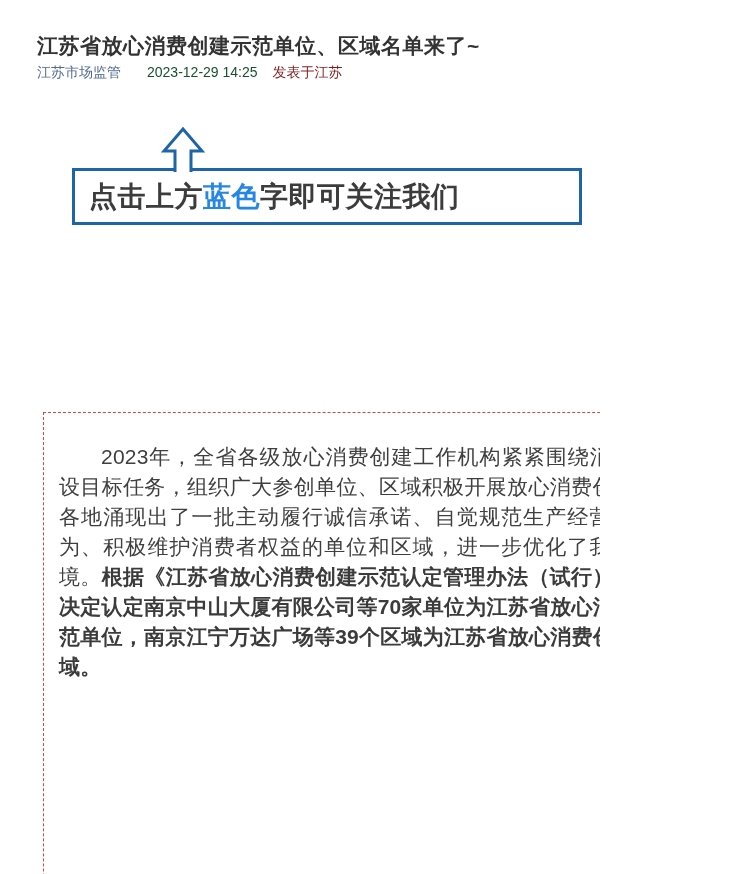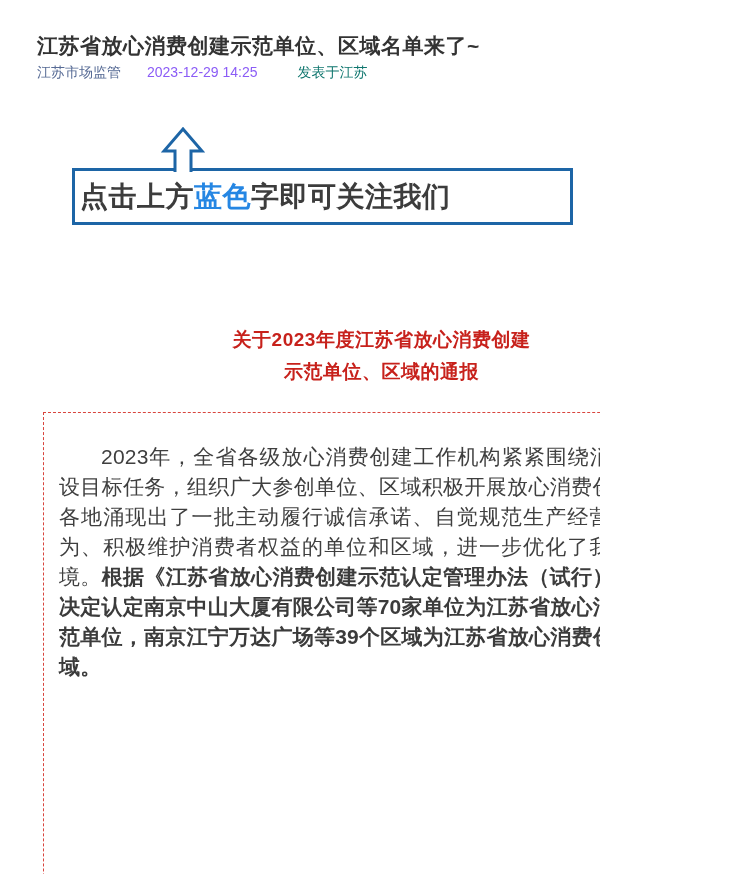--- a/index.html
+++ b/index.html
@@ -26,41 +26,41 @@
     position: absolute;
     left: 37px;
     top: 62px;
     display: flex;
     align-items: center;
     font-size: 14px;
     line-height: 20px;
     gap: 8px;
   }
   .account-link { color: #576b95; margin-right: 18px; cursor: pointer; }
-  .publish-time { color: #8b5cf6; margin-right: 32px; }
-  .publish-location { color: #0f766e; }
+  .publish-time { color: #14532d; margin-right: 7px; }
+  .publish-location { color: #7f1d1d; }
 
   .follow-banner {
     position: absolute;
     left: 72px;
     top: 127px;
     width: 496px;
     height: 98px;
   }
   .banner-box {
     position: absolute;
     left: 0;
     top: 41px;
     width: 490px;
     height: 51px;
     border: 3px solid #1d65a6;
     background: #ffffff;
     display: flex;
     align-items: center;
-    padding-left: 5px;
+    padding-left: 14px;
     z-index: 1;
   }
   .banner-text {
     font-size: 28px;
     font-weight: 700;
     color: #3c3c3c;
     letter-spacing: 0.5px;
     white-space: nowrap;
   }
   .banner-highlight { color: #2586e3; }
@@ -122,22 +122,18 @@
     <div class="banner-box">
       <span class="banner-text">
         <span>点击上方</span><span class="banner-highlight">蓝色</span><span>字即可关注我们</span>
       </span>
     </div>
     <svg class="up-arrow" width="44" height="45" viewBox="0 0 44 45">
       <path d="M14,45 L14,24 L3,24 L22,2 L41,24 L30,24 L30,45" fill="#ffffff" stroke="#1d65a6" stroke-width="3" stroke-linejoin="miter"></path>
     </svg>
   </div>
 
-  <div class="notice-heading">
-    <div>关于2023年度江苏省放心消费创建</div>
-    <div>示范单位、区域的通报</div>
-  </div>
 
   <div class="notice-box">
     <p><span>2023年，全省各级放心消费创建工作机构紧紧围绕消费环境建设目标任务，组织广大参创单位、区域积极开展放心消费创建活动，各地涌现出了一批主动履行诚信承诺、自觉规范生产经营和服务行为、积极维护消费者权益的单位和区域，进一步优化了我省消费环境。</span><span class="bold-segment">根据《江苏省放心消费创建示范认定管理办法（试行）》规定，决定认定南京中山大厦有限公司等70家单位为江苏省放心消费创建示范单位，南京江宁万达广场等39个区域为江苏省放心消费创建示范区域。</span></p>
   </div>
 
 </div>
 
 </body></html>

